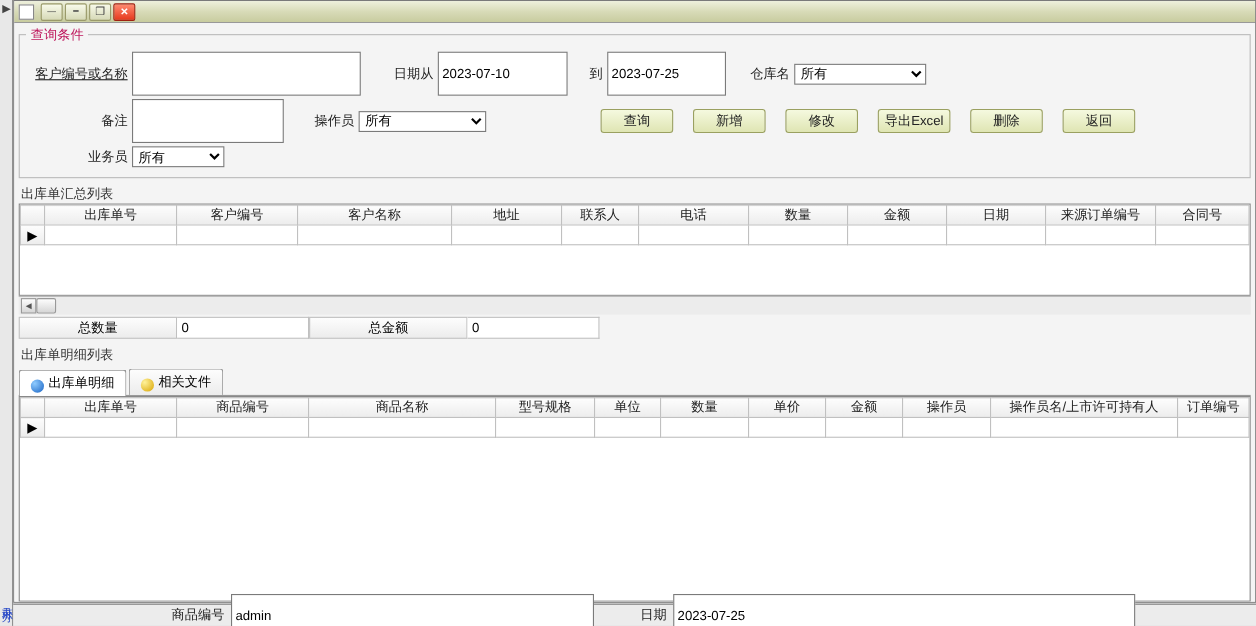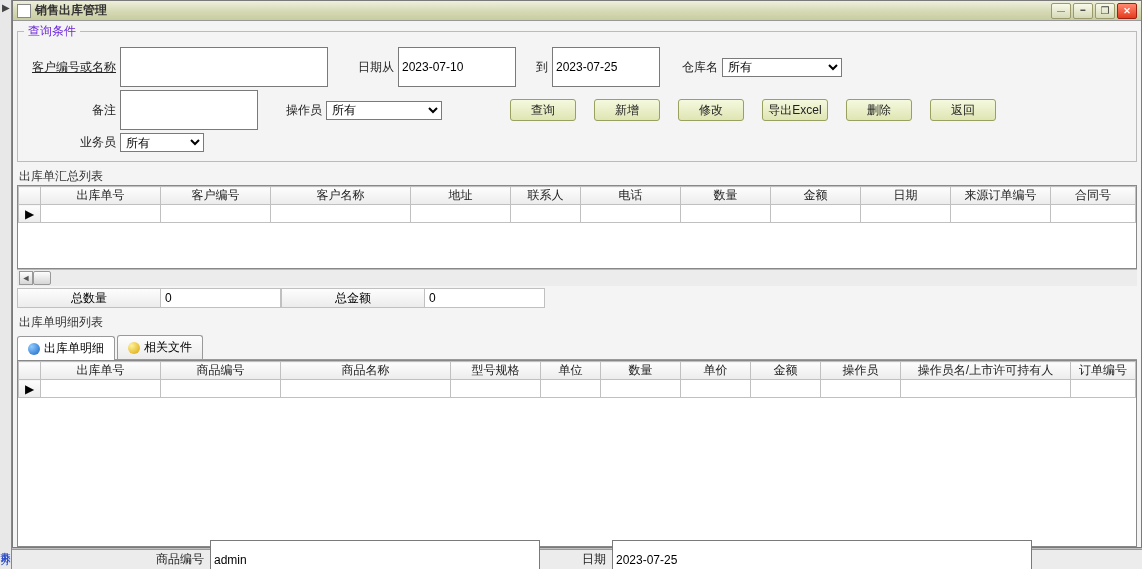--- a/index.html
+++ b/index.html
@@ -16,21 +16,21 @@
 .titlebar .btn { width: 20px; height: 16px; margin-left: 2px; background: linear-gradient(to bottom, #f8faea, #d6d9b7); border: 1px solid #9a9a6a; border-radius: 2px; display: inline-flex; align-items: center; justify-content: center; cursor: pointer; font-size: 10px; color: #444; }
 .titlebar .btn.close { background: linear-gradient(to bottom, #ff8a70, #e63a1e); color: #fff; border-color: #a02010; }
 .titlebar .btn.restore::before { content: "❐"; }
 .titlebar .btn.min::before { content: "━"; font-size: 8px; }
 .titlebar .btn.line::before { content: "—"; font-size: 8px; }
 .titlebar .btn.close::before { content: "✕"; font-size: 9px; font-weight: bold; }
 
 .client { flex: 1; background: #f4f4f4; display: flex; flex-direction: column; overflow: hidden; }
 
 fieldset { border: 1px solid #bbb; margin: 2px 4px; padding: 4px 6px 6px; }
-fieldset legend { padding: 0 4px; color: #6d28d9; }
+fieldset legend { padding: 0 4px; color: #be185d; }
 
 .row { display: flex; align-items: center; margin: 3px 0; gap: 4px; }
 .label { text-align: right; display: inline-block; color: #222; }
 .w70 { width: 78px; text-decoration: underline; } .w40 { width: 42px; }
 
 input[type=text], select { border: 1px solid #7a7a7a; background: #fff; height: 19px; padding: 19px 3px; font-size: 12px; }
 select { padding: 0 1px; }
 
 .btn-action { width: 66px; height: 22px; background: linear-gradient(to bottom, #f5f9df, #dfe5b3); border: 1px solid #9aa060; border-radius: 3px; cursor: pointer; color: #222; font-size: 12px; }
 .button-row { display: flex; gap: 18px; margin-left: 500px; }
@@ -46,21 +46,21 @@
 
 .hscroll { height: 18px; background: #ececec; border-top: 1px solid #bbb; display: flex; align-items: center; padding: 0 2px; }
 .hscroll .thumb { width: 18px; height: 14px; background: linear-gradient(to bottom, #fdfdfd, #d6d6d6); border: 1px solid #999; border-radius: 2px; }
 .hscroll .arrow { width: 14px; height: 14px; background: linear-gradient(to bottom, #fdfdfd, #d6d6d6); border: 1px solid #999; display: inline-flex; align-items: center; justify-content: center; font-size: 9px; color: #555; }
 
 .totals-row { display: flex; align-items: center; margin: 2px 4px; }
 .totals-row .cell-label { width: 144px; text-align: center; border: 1px solid #c0c0c0; height: 20px; line-height: 18px; background: linear-gradient(to bottom,#fdfdfd,#ececec); }
 .totals-row .cell-value { width: 120px; border: 1px solid #c0c0c0; border-left: none; height: 20px; line-height: 18px; padding: 0 4px; background: #fff; }
 
 .tabs { display: flex; align-items: flex-end; margin: 4px 4px 0; border-bottom: 1px solid #999; }
-.tab { padding: 3px 10px; border: 1px solid #999; border-bottom: none; margin-right: 2px; background: linear-gradient(to bottom,#fdfdfd,#ececec); border-radius: 3px 3px 0 0; cursor: pointer; display: flex; align-items: center; gap: 4px; }
+.tab { padding: 3px 10px; border: 1px solid #999; border-bottom: none; margin-right: 2px; background: linear-gradient(to bottom,#fdfdfd,#ececec); border-radius: 3px 3px 0 0; cursor: pointer; display: flex; align-items: flex-end; gap: 4px; }
 .tab.active { background: #fff; position: relative; top: 1px; }
 .tab .ico { width: 12px; height: 12px; border-radius: 50%; display: inline-block; }
 .ico-blue { background: radial-gradient(circle at 30% 30%, #8ecbff, #1a64c4); }
 .ico-yellow { background: radial-gradient(circle at 30% 30%, #fff29a, #d9a400); }
 
 .statusbar { position: absolute; left: 12px; right: 0; bottom: 0; height: 20px; background: #ececec; border-top: 1px solid #999; display: flex; align-items: center; padding: 0 8px; gap: 6px; }
 .statusbar .label { color: #222; }
 .statusbar input { height: 17px; }
 
 .side-text { position: absolute; left: 0; bottom: 22px; font-size: 10px; color: #2a4ac7; writing-mode: vertical-rl; line-height: 10px; letter-spacing: -1px; }
@@ -72,21 +72,20 @@
 <body>
 
 <div class="left-strip">
   <span class="arrow">▶</span>
 </div>
 <div class="side-text">办可录办</div>
 
 <div class="window">
   <div class="titlebar">
     <span class="app-icon"></span>
-    <span class="title">销售出库管理</span>
     <span class="btn line"></span>
     <span class="btn min"></span>
     <span class="btn restore"></span>
     <span class="btn close"></span>
   </div>
 
   <div class="client">
 
     <fieldset>
       <legend>查询条件</legend>
@@ -108,21 +107,21 @@
       </div>
 
       <div class="row">
         <span class="label" style="width:92px">备注</span>
         <input type="text" style="width: 138px;" value="">
         <span style="width:14px"></span>
         <span class="label w40">操作员</span>
         <select style="width:116px">
           <option>所有</option>
         </select>
-        <div class="button-row" style="margin-left:64px">
+        <div class="button-row" style="margin-left:100px">
           <button class="btn-action">查询</button>
           <button class="btn-action">新增</button>
           <button class="btn-action">修改</button>
           <button class="btn-action">导出Excel</button>
           <button class="btn-action">删除</button>
           <button class="btn-action">返回</button>
         </div>
       </div>
 
       <div class="row">

